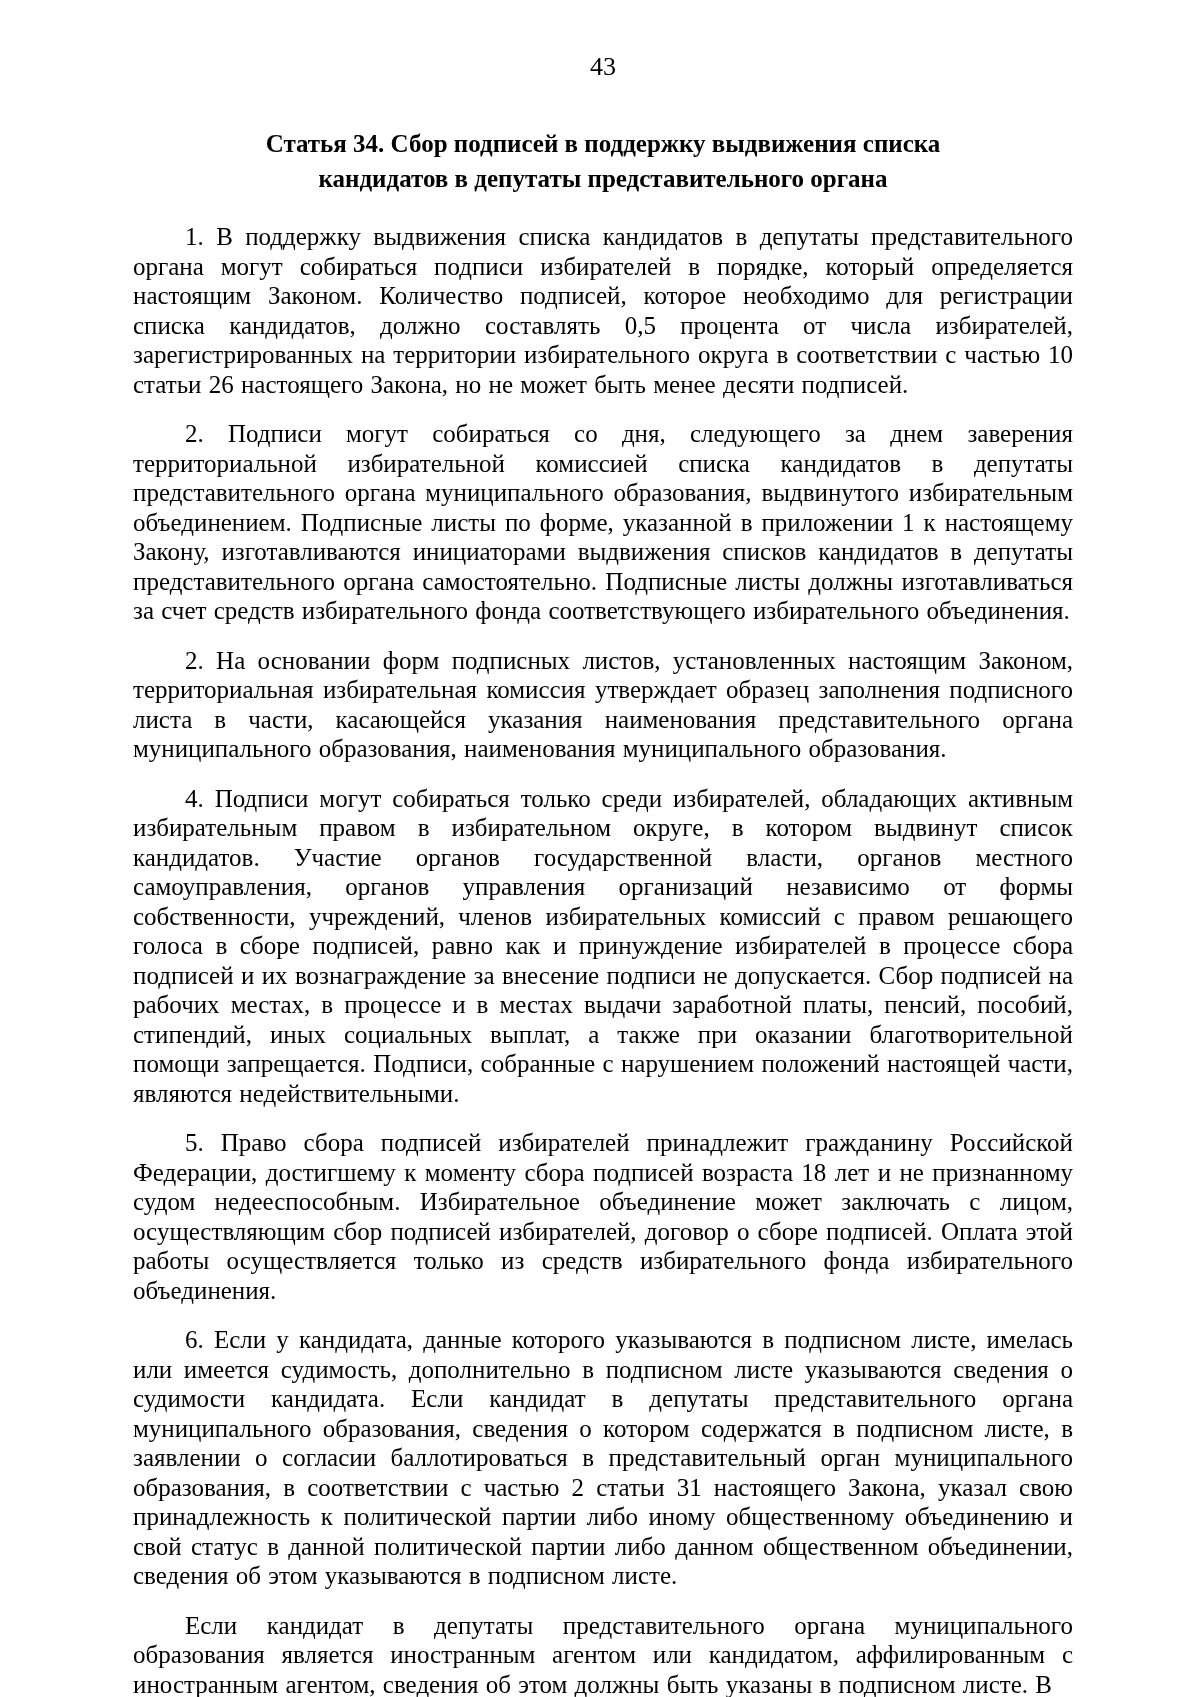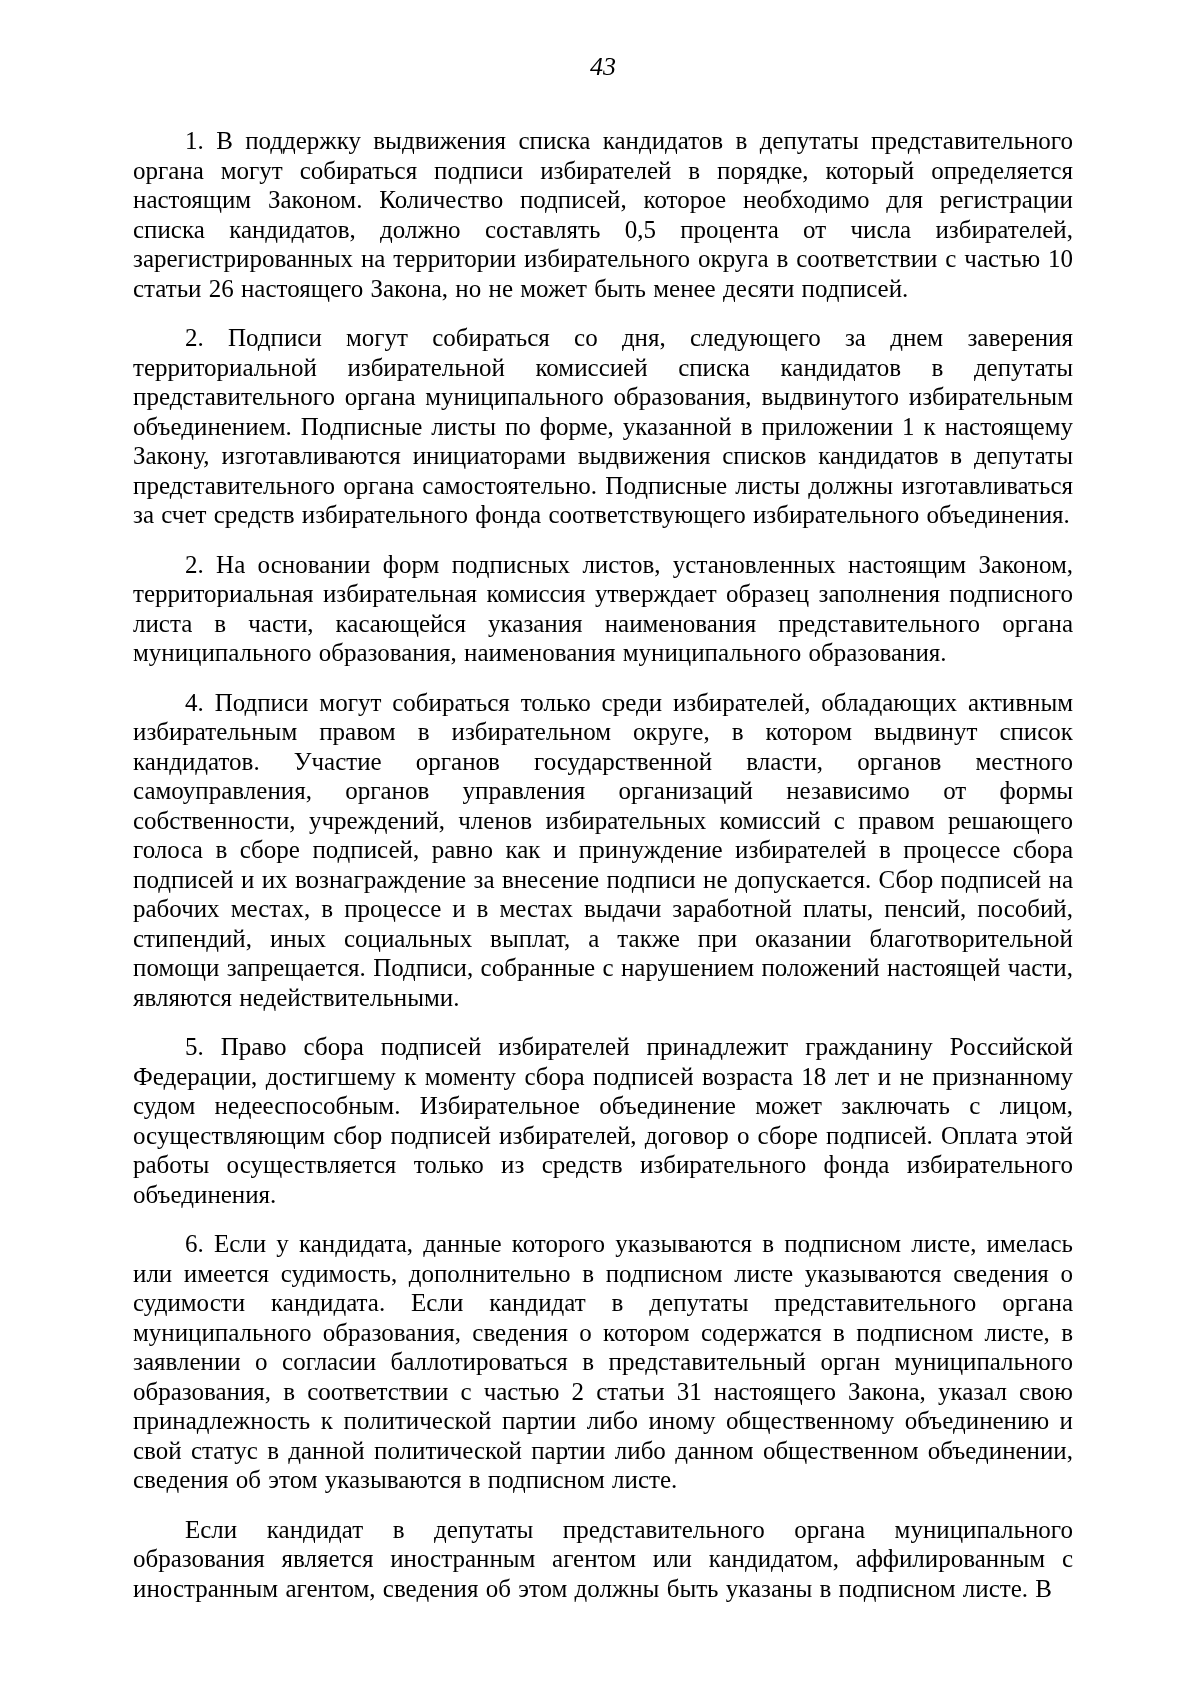--- a/index.html
+++ b/index.html
@@ -18,21 +18,20 @@
     width: 1200px;
     min-height: 1697px;
     padding: 52px 127px 80px 133px;
     background: #ffffff;
   }
   .page-number {
     text-align: center;
     font-size: 26px;
     line-height: 30px;
     margin: 0 0 44px 0;
-    font-style: italic;
   }
   .article-heading {
     font-weight: bold;
     font-size: 25px;
     line-height: 35px;
     text-align: center;
     max-width: 790px;
     margin: 0 auto 26px auto;
   }
   .paragraphs p {
@@ -46,20 +45,21 @@
   .paragraphs p:last-child {
     margin-bottom: 0;
   }
 </style>
 </head>
 <body>
 
 <div class="page">
   <div class="page-number">43</div>
 
+  <div class="article-heading">Статья 34. Сбор подписей в поддержку выдвижения списка кандидатов в депутаты представительного органа</div>
 
   <div class="paragraphs">
     <p>1. В поддержку выдвижения списка кандидатов в депутаты представительного органа могут собираться подписи избирателей в порядке, который определяется настоящим Законом. Количество подписей, которое необходимо для регистрации списка кандидатов, должно составлять 0,5 процента от числа избирателей, зарегистрированных на территории избирательного округа в соответствии с частью 10 статьи 26 настоящего Закона, но не может быть менее десяти подписей.</p>
     <p>2. Подписи могут собираться со дня, следующего за днем заверения территориальной избирательной комиссией списка кандидатов в депутаты представительного органа муниципального образования, выдвинутого избирательным объединением. Подписные листы по форме, указанной в приложении 1 к настоящему Закону, изготавливаются инициаторами выдвижения списков кандидатов в депутаты представительного органа самостоятельно. Подписные листы должны изготавливаться за счет средств избирательного фонда соответствующего избирательного объединения.</p>
     <p>2. На основании форм подписных листов, установленных настоящим Законом, территориальная избирательная комиссия утверждает образец заполнения подписного листа в части, касающейся указания наименования представительного органа муниципального образования, наименования муниципального образования.</p>
     <p>4. Подписи могут собираться только среди избирателей, обладающих активным избирательным правом в избирательном округе, в котором выдвинут список кандидатов. Участие органов государственной власти, органов местного самоуправления, органов управления организаций независимо от формы собственности, учреждений, членов избирательных комиссий с правом решающего голоса в сборе подписей, равно как и принуждение избирателей в процессе сбора подписей и их вознаграждение за внесение подписи не допускается. Сбор подписей на рабочих местах, в процессе и в местах выдачи заработной платы, пенсий, пособий, стипендий, иных социальных выплат, а также при оказании благотворительной помощи запрещается. Подписи, собранные с нарушением положений настоящей части, являются недействительными.</p>
     <p>5. Право сбора подписей избирателей принадлежит гражданину Российской Федерации, достигшему к моменту сбора подписей возраста 18 лет и не признанному судом недееспособным. Избирательное объединение может заключать с лицом, осуществляющим сбор подписей избирателей, договор о сборе подписей. Оплата этой работы осуществляется только из средств избирательного фонда избирательного объединения.</p>
     <p>6. Если у кандидата, данные которого указываются в подписном листе, имелась или имеется судимость, дополнительно в подписном листе указываются сведения о судимости кандидата. Если кандидат в депутаты представительного органа муниципального образования, сведения о котором содержатся в подписном листе, в заявлении о согласии баллотироваться в представительный орган муниципального образования, в соответствии с частью 2 статьи 31 настоящего Закона, указал свою принадлежность к политической партии либо иному общественному объединению и свой статус в данной политической партии либо данном общественном объединении, сведения об этом указываются в подписном листе.</p>
     <p>Если кандидат в депутаты представительного органа муниципального образования является иностранным агентом или кандидатом, аффилированным с иностранным агентом, сведения об этом должны быть указаны в подписном листе. В</p>
   </div>

